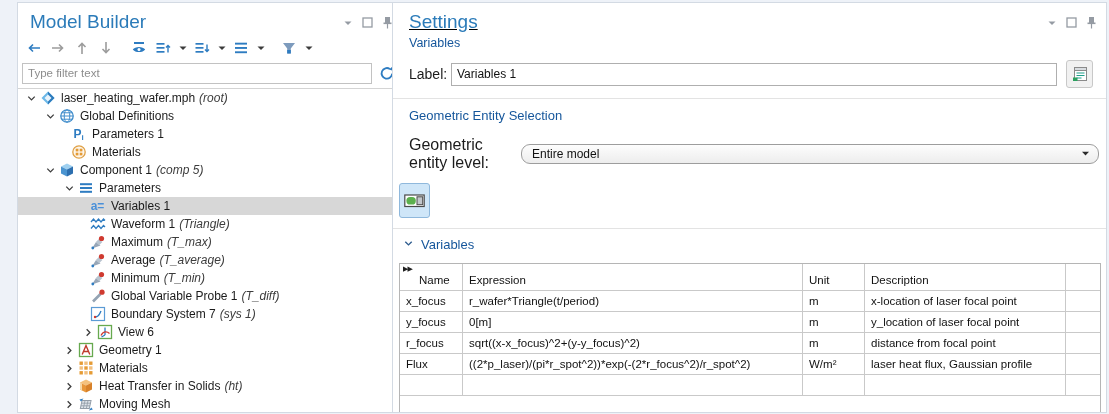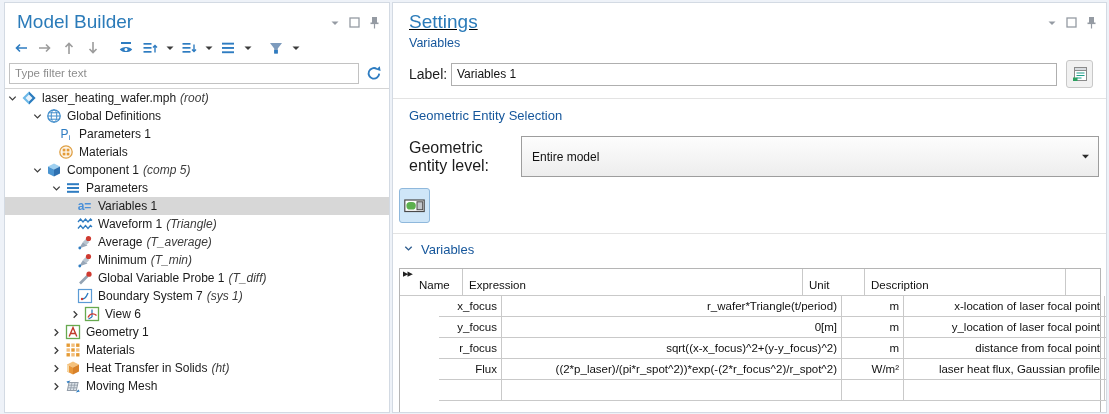--- a/index.html
+++ b/index.html
@@ -1,20 +1,20 @@
 <!DOCTYPE html>
 <html><head>
 <meta charset="utf-8">
 <style>
   * { box-sizing: border-box; margin: 0; padding: 0; }
   html,body { width:1109px; height:414px; }
   body { font-family:"Liberation Sans", sans-serif; background:#eef2f8; overflow:hidden; }
   .app { position:relative; width:1109px; height:414px; background:#eef2f8; }
   .panel { position:absolute; top:2px; background:#fff; border:1px solid #d3dae3; overflow:hidden; }
-  .panel-left { left:4px; width:386px; height:411px; }
+  .panel-left { left:17px; width:386px; height:411px; }
   .panel-right { left:392px; width:715px; height:411px; }
 
   
   .p-head { display:flex; align-items:flex-start; padding:8px 8px 0 12px; }
   .p-title { font-size:19px; color:#2b7bb9; line-height:22px; }
   .win-icons { margin-left:auto; display:flex; gap:7px; padding-top:5px; }
   .win-icons span { display:inline-flex; width:13px; height:13px; align-items:center; justify-content:center; }
 
   
   .mb-toolbar { display:flex; align-items:center; gap:4px; padding:4px 0 0 6px; height:26px; }
@@ -25,56 +25,56 @@
   
   .mb-filter { display:flex; align-items:center; margin:3px 4px 0 4px; gap:4px; }
   .mb-filter input { flex:1; height:21px; border:1px solid #c2c2c2; font:11.5px "Liberation Sans",sans-serif; color:#444; padding:0 5px; outline:none; }
   .mb-filter input::placeholder { color:#8d8d8d; }
   .refresh-btn { width:22px; height:22px; display:inline-flex; align-items:center; justify-content:center; }
 
   
   .tree { margin-top:4px; border-top:1px solid #d4d4d4; height:324px; }
   .trow { display:flex; align-items:center; height:18px; font-size:12px; color:#1b1b1b; white-space:nowrap; cursor:default; }
   .trow.sel { background:#d7d7d7; }
-  .lvl0 { } .lvl1 { padding-left:25px; } .lvl2 { padding-left:44px; } .lvl3 { padding-left:63px; }
+  .lvl0 { padding-left:6px; } .lvl1 { padding-left:25px; } .lvl2 { padding-left:44px; } .lvl3 { padding-left:63px; }
   .chev { width:15px; height:14px; display:inline-flex; align-items:center; justify-content:center; flex:none; }
   .chev.none { width:8px; }
   .tico { width:17px; height:16px; display:inline-flex; align-items:center; justify-content:center; margin-right:5px; flex:none; }
   .tlab { }
   .tsuf { font-style:italic; color:#3c3c3c; margin-left:4px; }
   .tsuf:empty { display:none; }
-  .gPi { color:#2e7cc1; font-weight:normal; font-size:12px; }
+  .gPi { color:#2e7cc1; font-weight:bold; font-size:12px; }
   .gPi .sub { font-size:8px; vertical-align:-2px; }
   .gVar { color:#4a90d9; font-size:12px; font-weight:bold; }
 
   
   .sp-sub { margin:3px 0 0 16px; font-size:12.5px; color:#15569b; }
   .label-row { display:flex; align-items:center; margin:10px 8px 0 16px; }
   .label-row .lbl { font-size:14px; color:#1b1b1b; width:42px; }
   .label-row input { width:606px; height:23px; border:1px solid #afafaf; font:12px "Liberation Sans",sans-serif; color:#111; padding:0 5px; outline:none; }
   .doc-btn { width:27px; height:28px; margin-left:9px; border:1px solid #c8c8c8; border-radius:3px; background:#f1f1f1; display:inline-flex; align-items:center; justify-content:center; cursor:pointer; }
   .divider { border-top:1px solid #e3e3e3; margin-top:10px; }
   .sec-title { margin:9px 0 0 16px; font-size:13px; color:#15569b; }
   .level-row { display:flex; align-items:center; margin:13px 7px 0 16px; }
   .level-row .lbl { font-size:16px; color:#1b1b1b; width:112px; flex:none; }
-  .combo { flex:1; height:41px; border:1px solid #9d9d9d; border-radius:0; background:linear-gradient(#fdfdfd,#ededed); display:flex; align-items:center; padding:0 8px 0 10px; font-size:12px; color:#111; cursor:pointer; }
+  .combo { flex:1; height:20px; border:1px solid #9d9d9d; border-radius:9px; background:linear-gradient(#fdfdfd,#ededed); display:flex; align-items:center; padding:0 8px 0 10px; font-size:12px; color:#111; cursor:pointer; }
   .combo .cval { flex:1; }
   .toggle-btn { margin:11px 0 0 6px; width:31px; height:35px; background:#cfe6f8; border:1px solid #8fb8dc; border-radius:3px; display:inline-flex; align-items:center; justify-content:center; cursor:pointer; }
   .var-head { display:flex; align-items:center; gap:7px; margin:8px 0 0 10px; font-size:13px; color:#15569b; cursor:pointer; }
 
   
   .vtable { margin:11px 0 0 6px; width:702px; height:169px; border:1px solid #b5b5b5; display:flex; flex-direction:column; background:#fff; }
   .vrow { display:grid; grid-template-columns:63px 340px 62px 201px 1fr; }
-  .vrow > div { border-right:1px solid #c9c9c9; border-bottom:1px solid #c9c9c9; overflow:hidden; white-space:nowrap;text-align:right; }
+  .vrow > div { border-right:1px solid #c9c9c9; border-bottom:1px solid #c9c9c9; overflow:hidden; white-space:nowrap; }
   .vrow > div:last-child { border-right:none; }
   .vhead { height:27px; }
   .vhead > div { display:flex; align-items:flex-end; padding:0 0 4px 6px; font-size:11.5px; color:#111; }
   .vhead .name-h { position:relative; padding-left:19px; }
   .hdr-play { position:absolute; top:1px; left:3px; font-size:7px; letter-spacing:-1px; color:#222; }
-  .vdata { height:21px;margin-left:39px; }
+  .vdata { height:21px; }
   .vdata > div { font-size:11.5px; color:#111; padding:0 4px 0 6px; line-height:20px; }
   .vfill { flex:1; }
 </style>
 </head>
 <body>
 
 <div class="app">
 
   <div class="panel panel-left">
     <div class="p-head">
@@ -311,20 +311,33 @@
               <g stroke="#2e7cc1" fill="none" stroke-width="1.3">
                 <polyline points="1,6 3.5,3 6,6 8.5,3 11,6 13.5,3 15,4.5"></polyline>
                 <polyline points="1,12.5 3.5,9.5 6,12.5 8.5,9.5 11,12.5 13.5,9.5 15,11"></polyline>
               </g>
             </svg>
           </span>
         <span class="tlab">Waveform 1</span>
         <span class="tsuf">(Triangle)</span>
       </div>
 
+      <div class="trow lvl3">
+        <span class="chev none"></span>
+        <span class="tico">
+            <svg width="16" height="16" viewBox="0 0 16 16">
+              <polygon points="2,14.5 6,8 10.5,11.5" fill="#98a7b8"></polygon>
+              <rect x="6.8" y="5.6" width="4.6" height="4.6" transform="rotate(45 9 8)" fill="#b9c4cf"></rect>
+              <circle cx="11.5" cy="4.5" r="2.6" fill="#cf3a30"></circle>
+              <circle cx="2.8" cy="14" r="1.4" fill="#2e7cc1"></circle>
+            </svg>
+          </span>
+        <span class="tlab">Maximum</span>
+        <span class="tsuf">(T_max)</span>
+      </div>
 
       <div class="trow lvl3">
         <span class="chev none"></span>
         <span class="tico">
             <svg width="16" height="16" viewBox="0 0 16 16">
               <polygon points="2,14.5 6,8 10.5,11.5" fill="#98a7b8"></polygon>
               <rect x="6.8" y="5.6" width="4.6" height="4.6" transform="rotate(45 9 8)" fill="#b9c4cf"></rect>
               <circle cx="11.5" cy="4.5" r="2.6" fill="#cf3a30"></circle>
               <circle cx="2.8" cy="14" r="1.4" fill="#2e7cc1"></circle>
             </svg>

